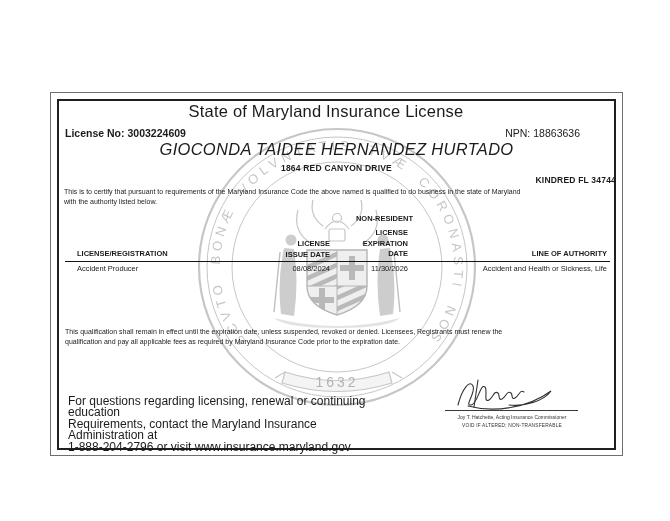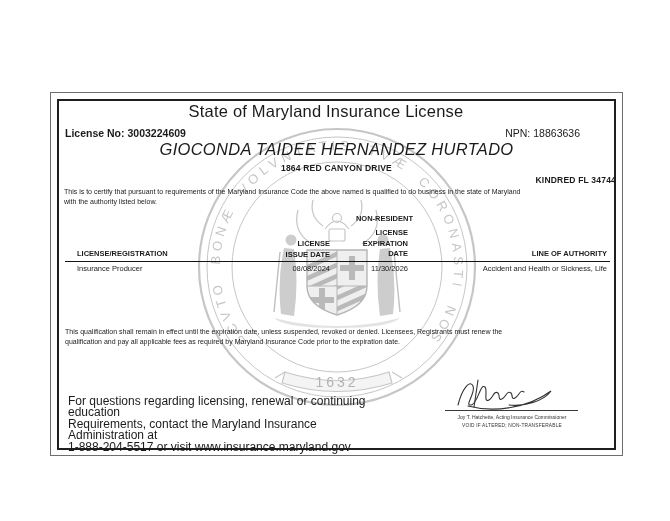--- a/index.html
+++ b/index.html
@@ -137,34 +137,34 @@
     <div>ISSUE DATE</div>
   </div>
   <div class="abs th c-center col3 h3r">
     <div>LICENSE</div>
     <div>EXPIRATION</div>
     <div>DATE</div>
   </div>
   <div class="abs th c-center col4 h1r">LINE OF AUTHORITY</div>
   <div class="abs header-rule"></div>
 
-  <div class="abs td c-left col1 row-y">Insurance Producer</div>
+  <div class="abs td c-left col1 row-y">Accident Producer</div>
   <div class="abs td c-center col2 row-y">08/08/2024</div>
   <div class="abs td c-center col3 row-y">11/30/2026</div>
   <div class="abs td c-center col4 row-y">Accident and Health or Sickness, Life</div>
 
   <div class="abs renewal">
     <div>This qualification shall remain in effect until the expiration date, unless suspended, revoked or denied. Licensees, Registrants must renew the</div>
     <div>qualification and pay all applicable fees as required by Maryland Insurance Code prior to the expiration date.</div>
   </div>
 
   <div class="abs footer-contact">
     <div>For questions regarding licensing, renewal or continuing education</div>
     <div>Requirements, contact the Maryland Insurance Administration at</div>
-    <div>1-888-204-5517 or visit www.insurance.maryland.gov</div>
+    <div>1-888-204-2796 or visit www.insurance.maryland.gov</div>
   </div>
 
   <svg class="abs sig-svg" viewBox="0 0 104 34" aria-hidden="true">
     <g stroke="#333333" stroke-width="1.1" fill="none" stroke-linecap="round">
       <path d="M4,28 C8,12 16,2 19,9 C22,16 10,29 17,28 C24,27 26,6 31,10 C34,13 29,26 35,23 C39,21 40,13 44,16 C46,18 44,24 48,22 C52,20 53,13 57,16 C59,18 57,23 61,21 C65,19 66,12 70,15"></path>
       <path d="M24,3 L20,30"></path>
       <path d="M14,29 C40,36 74,31 97,14 C90,24 70,30 55,28"></path>
     </g>
   </svg>
   <div class="abs sig-line"></div>

